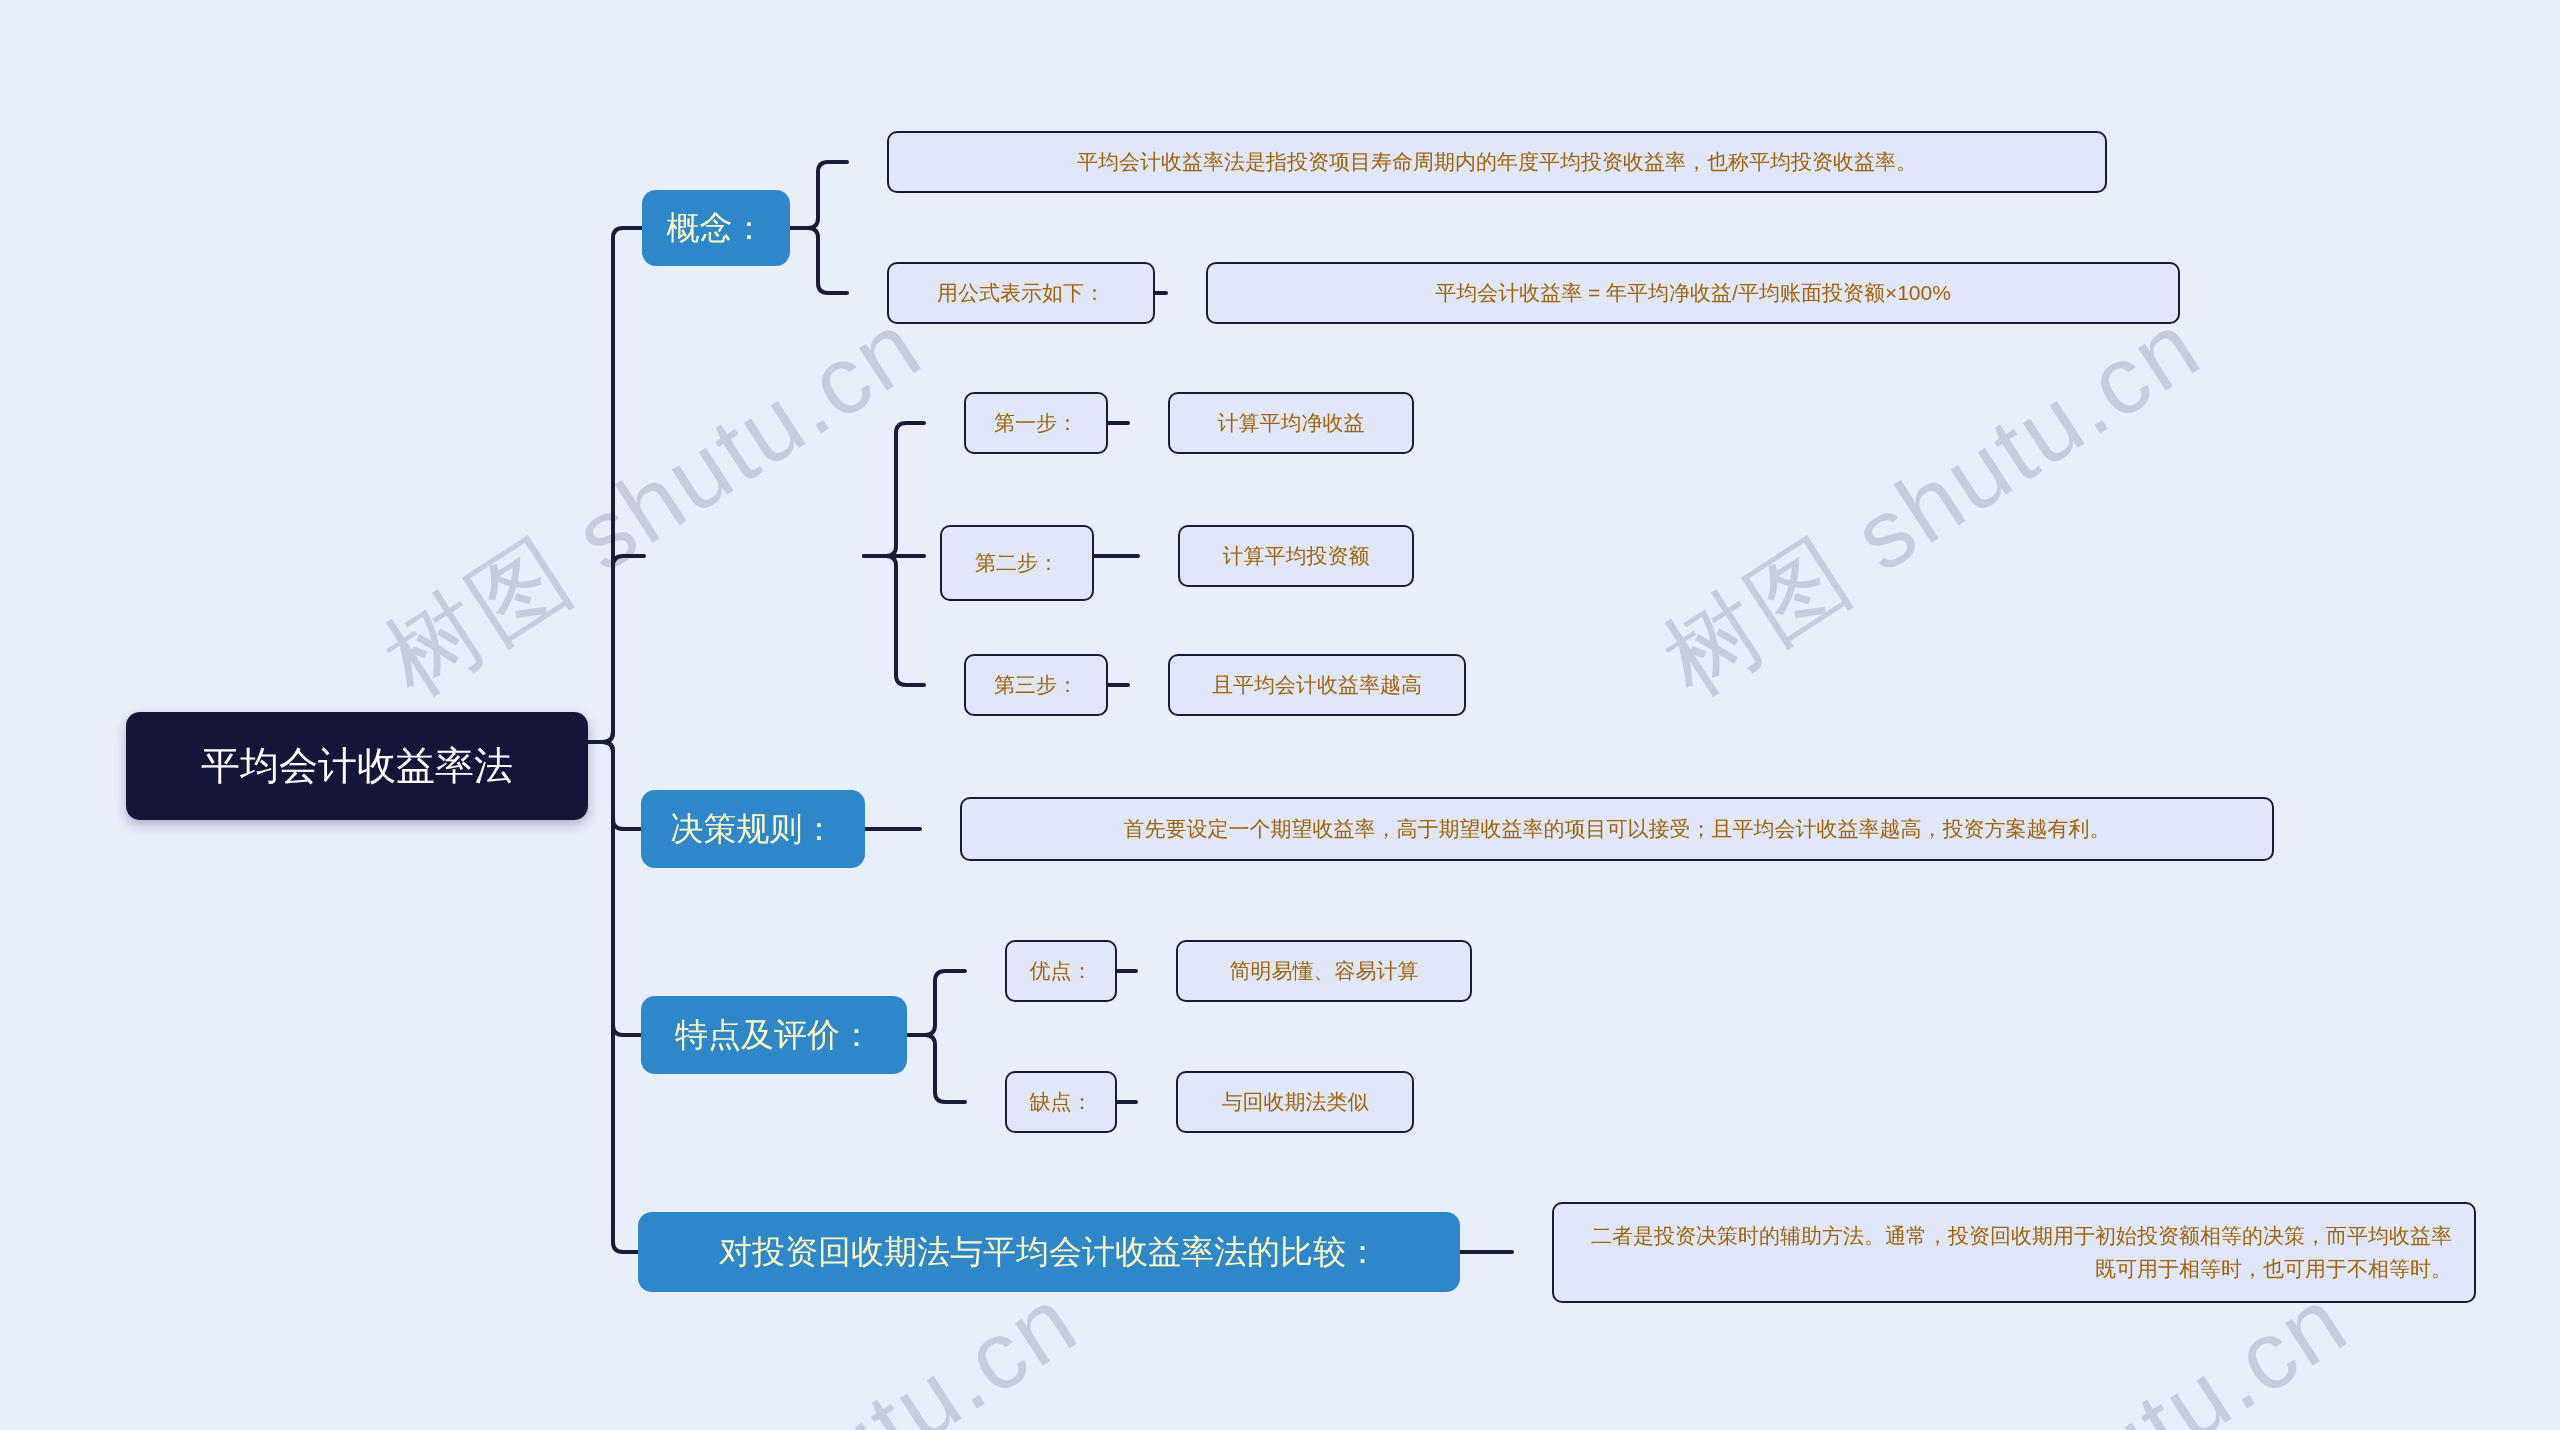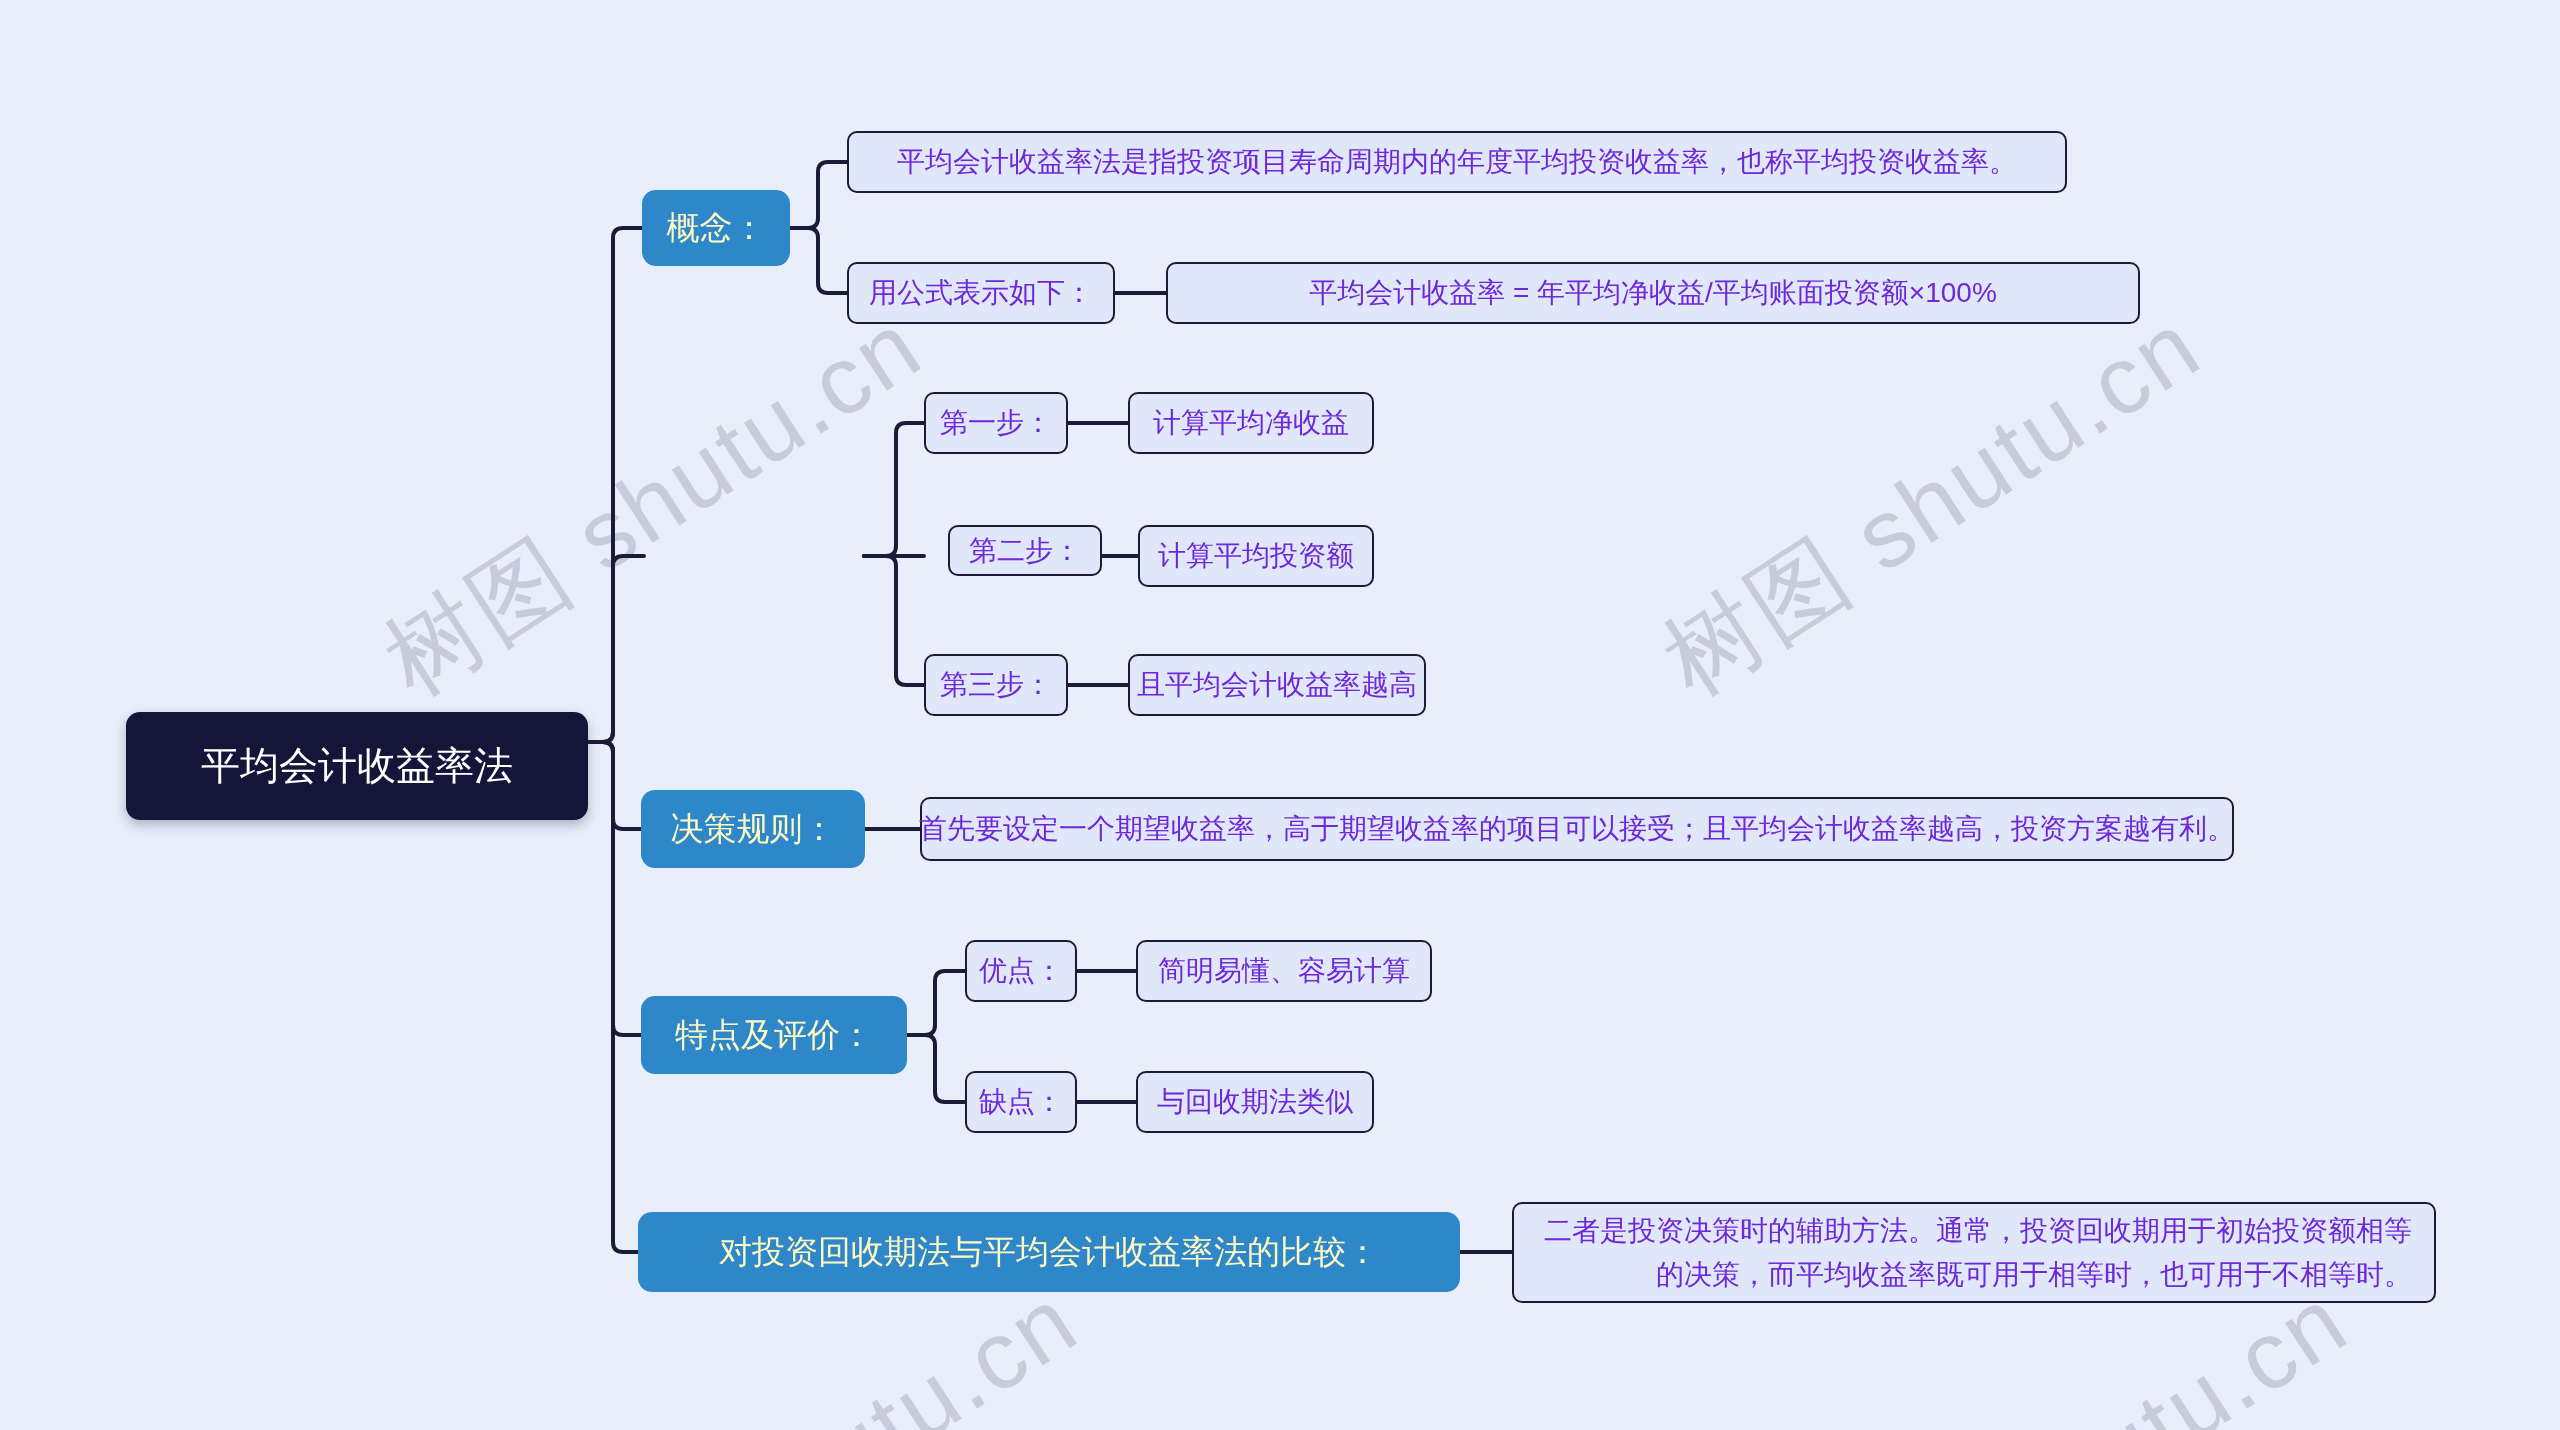--- a/index.html
+++ b/index.html
@@ -36,24 +36,25 @@
     margin-top:24px;
   }
   .branch{
     background:var(--branch-bg,#2e87c9);
     color:#fef9c3;
     font-size:33px;
     border-radius:14px;
   }
   .child{
     background:var(--child-bg,#dfe7f8);
-    color:#6d28d9;
-    font-size:28px;
+    color:#a16207;
+    font-size:21px;
     border:2px solid var(--line-color,#1b1b38);
     border-radius:10px;
+    margin-left:40px;
   }
   .child.multiline{
     white-space:normal;
     justify-content:flex-start;
     text-align:right;
     padding:0 22px;
     line-height:1.55;
   }
 </style>
 </head>
@@ -96,21 +97,21 @@
 
   <div class="node root" style="left:126px;top:688px;width:462px;height:108px">平均会计收益率法</div>
 
   <div class="node branch" style="left:642px;top:190px;width:148px;height:76px">概念：</div>
   <div class="node child" style="left:847px;top:131px;width:1220px;height:62px">平均会计收益率法是指投资项目寿命周期内的年度平均投资收益率，也称平均投资收益率。</div>
   <div class="node child" style="left:847px;top:262px;width:268px;height:62px">用公式表示如下：</div>
   <div class="node child" style="left:1166px;top:262px;width:974px;height:62px">平均会计收益率 = 年平均净收益/平均账面投资额×100%</div>
 
   <div class="node child" style="left:924px;top:392px;width:144px;height:62px">第一步：</div>
   <div class="node child" style="left:1128px;top:392px;width:246px;height:62px">计算平均净收益</div>
-  <div class="node child" style="left:948px;top:525px;width:154px;height:51px">第二步：</div>
+  <div class="node child" style="left:900px;top:525px;width:154px;height:76px">第二步：</div>
   <div class="node child" style="left:1138px;top:525px;width:236px;height:62px">计算平均投资额</div>
   <div class="node child" style="left:924px;top:654px;width:144px;height:62px">第三步：</div>
   <div class="node child" style="left:1128px;top:654px;width:298px;height:62px">且平均会计收益率越高</div>
 
   <div class="node branch" style="left:641px;top:790px;width:224px;height:78px">决策规则：</div>
   <div class="node child" style="left:920px;top:797px;width:1314px;height:64px">首先要设定一个期望收益率，高于期望收益率的项目可以接受；且平均会计收益率越高，投资方案越有利。</div>
 
   <div class="node branch" style="left:641px;top:996px;width:266px;height:78px">特点及评价：</div>
   <div class="node child" style="left:965px;top:940px;width:112px;height:62px">优点：</div>
   <div class="node child" style="left:1136px;top:940px;width:296px;height:62px">简明易懂、容易计算</div>

